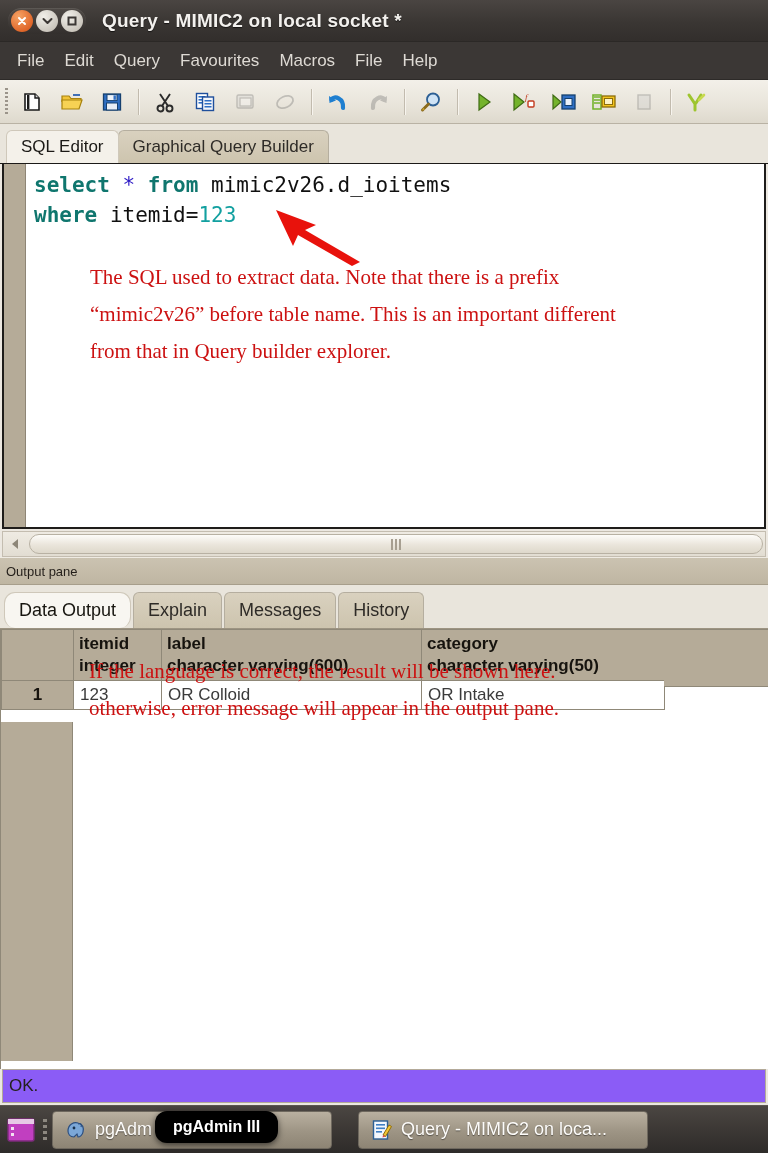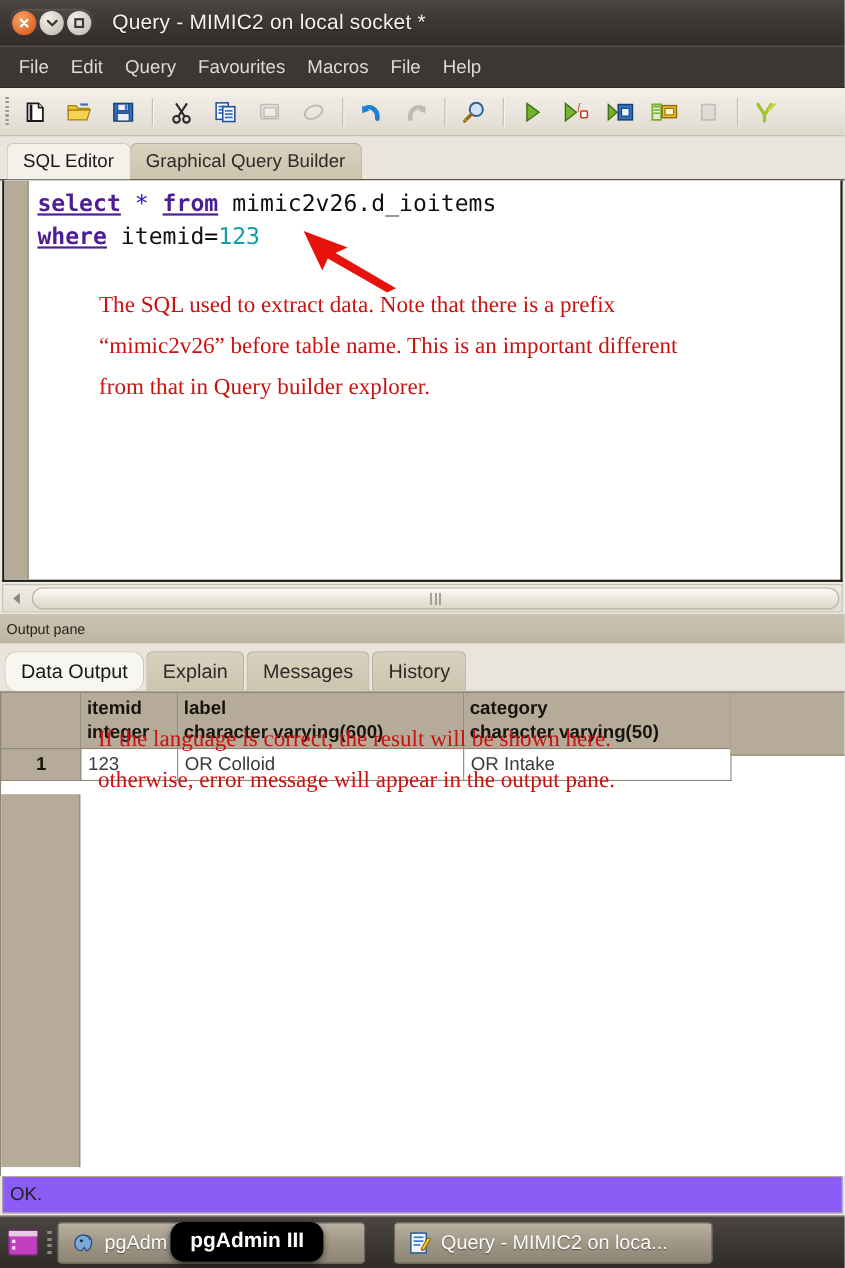--- a/index.html
+++ b/index.html
@@ -24,21 +24,21 @@
     background: linear-gradient(to bottom,#4f4a46,#332f2d);
     border-radius: 14px; padding: 2px 3px; gap: 3px;
     box-shadow: inset 0 1px 0 rgba(255,255,255,.08);
   }
   .wbtn { width: 22px; height: 22px; border-radius: 50%; display: flex; align-items: center; justify-content: center;
           font-size: 11px; font-weight: bold; color: #3b3734; }
   .wbtn.close { background: radial-gradient(circle at 35% 30%, #f6a365, #e0672a 70%, #c1551f); color: #fff; }
   .wbtn.min, .wbtn.max { background: radial-gradient(circle at 35% 30%, #f1efe9, #c9c4bb 75%, #aaa49b); }
   .wbtn svg { display: block; }
   .title-text {
-    color: #f3f1ee; font-size: 19px; font-weight: normal; margin-left: 16px;
+    color: #f3f1ee; font-size: 19px; font-weight: bold; margin-left: 16px;
     letter-spacing: .2px; text-shadow: 0 1px 1px rgba(0,0,0,.6);
     white-space: nowrap;
   }
 
   
   .menubar {
     height: 38px; flex: 0 0 38px;
     background: #3b3735;
     display: flex; align-items: center; padding-left: 8px; gap: 2px;
     border-bottom: 1px solid #2d2a28;
@@ -83,21 +83,21 @@
     flex: 0 0 365px; position: relative;
     background: #fff; border: 2px solid #1e1c1a; border-top: none;
     margin: 0 2px; display: flex; overflow: hidden;
   }
   .gutter { width: 22px; flex: 0 0 22px; background: #b5ab98; border-right: 1px solid #8e8575; }
   .code {
     flex: 1; padding: 6px 0 0 8px;
     font-family: "DejaVu Sans Mono", monospace;
     font-size: 21px; line-height: 1.45; white-space: pre; color: #111;
   }
-  .kw  { color: #4c1d95; font-weight: bold; text-decoration: underline; }
+  .kw  { color: #0f766e; font-weight: bold; }
   .op  { color: #2a17c4; }
   .num { color: #12a0a0; }
   .ident { color: #101010; }
 
   .annot {
     position: absolute; color: #cc1111;
     font-family: "Liberation Serif", serif; font-size: 21px; line-height: 1.75;
   }
 
   
@@ -187,21 +187,21 @@
     padding: 0 12px; border-radius: 4px;
     background: linear-gradient(to bottom,#b9b0a0,#9d9484 55%,#8d8474);
     color: #fdfcfa; font-size: 18px; white-space: nowrap; overflow: hidden;
     border: 1px solid #6e685e;
   }
   .tbitem .lbl { text-shadow: 0 1px 1px rgba(0,0,0,.45); }
   .tb-item-1 { width: 280px; }
   .tb-item-2 { width: 290px; margin-left: 26px; }
   .tooltip {
     position: absolute; left: 155px; top: 5px;
-    background: #000; color: #fff; font-size: 19px; font-weight: bold;
+    background: #000; color: #fff; font-size: 16px; font-weight: bold;
     padding: 7px 18px; border-radius: 12px; z-index: 40;
     box-shadow: 0 2px 6px rgba(0,0,0,.6);
   }
 </style>
 </head>
 <body>
 
 <div class="app">
 
   <div class="titlebar">

